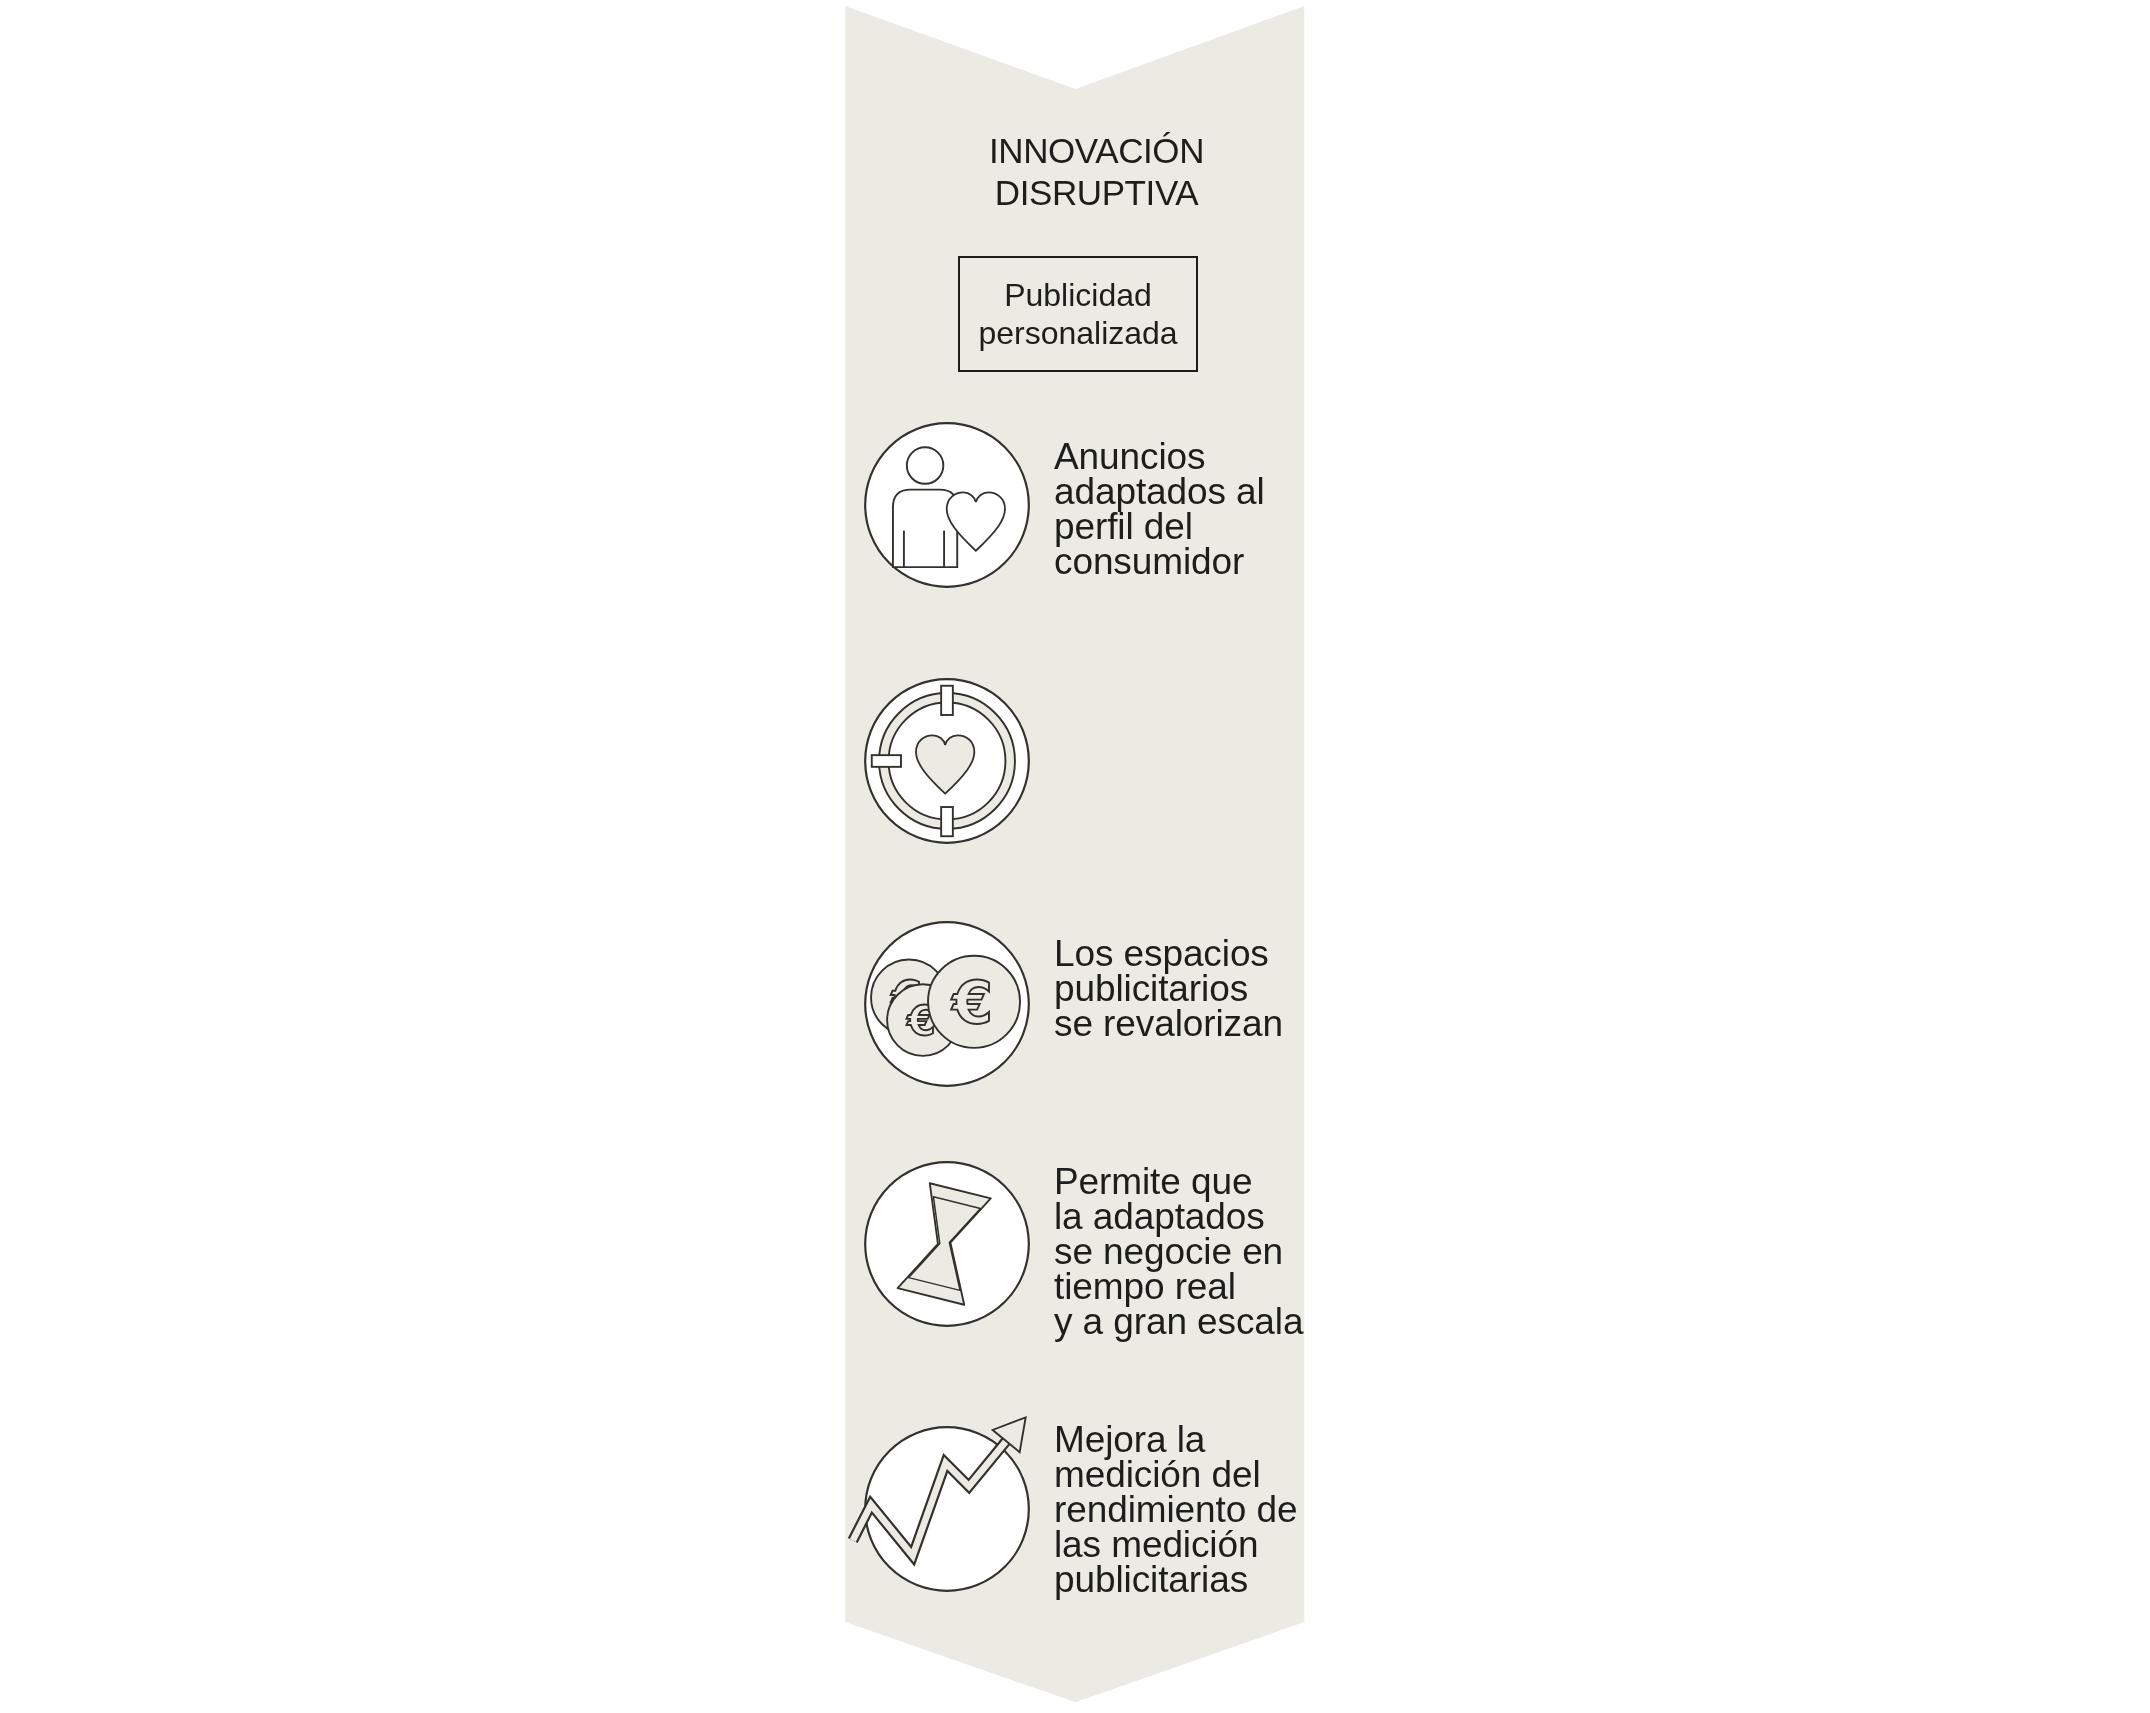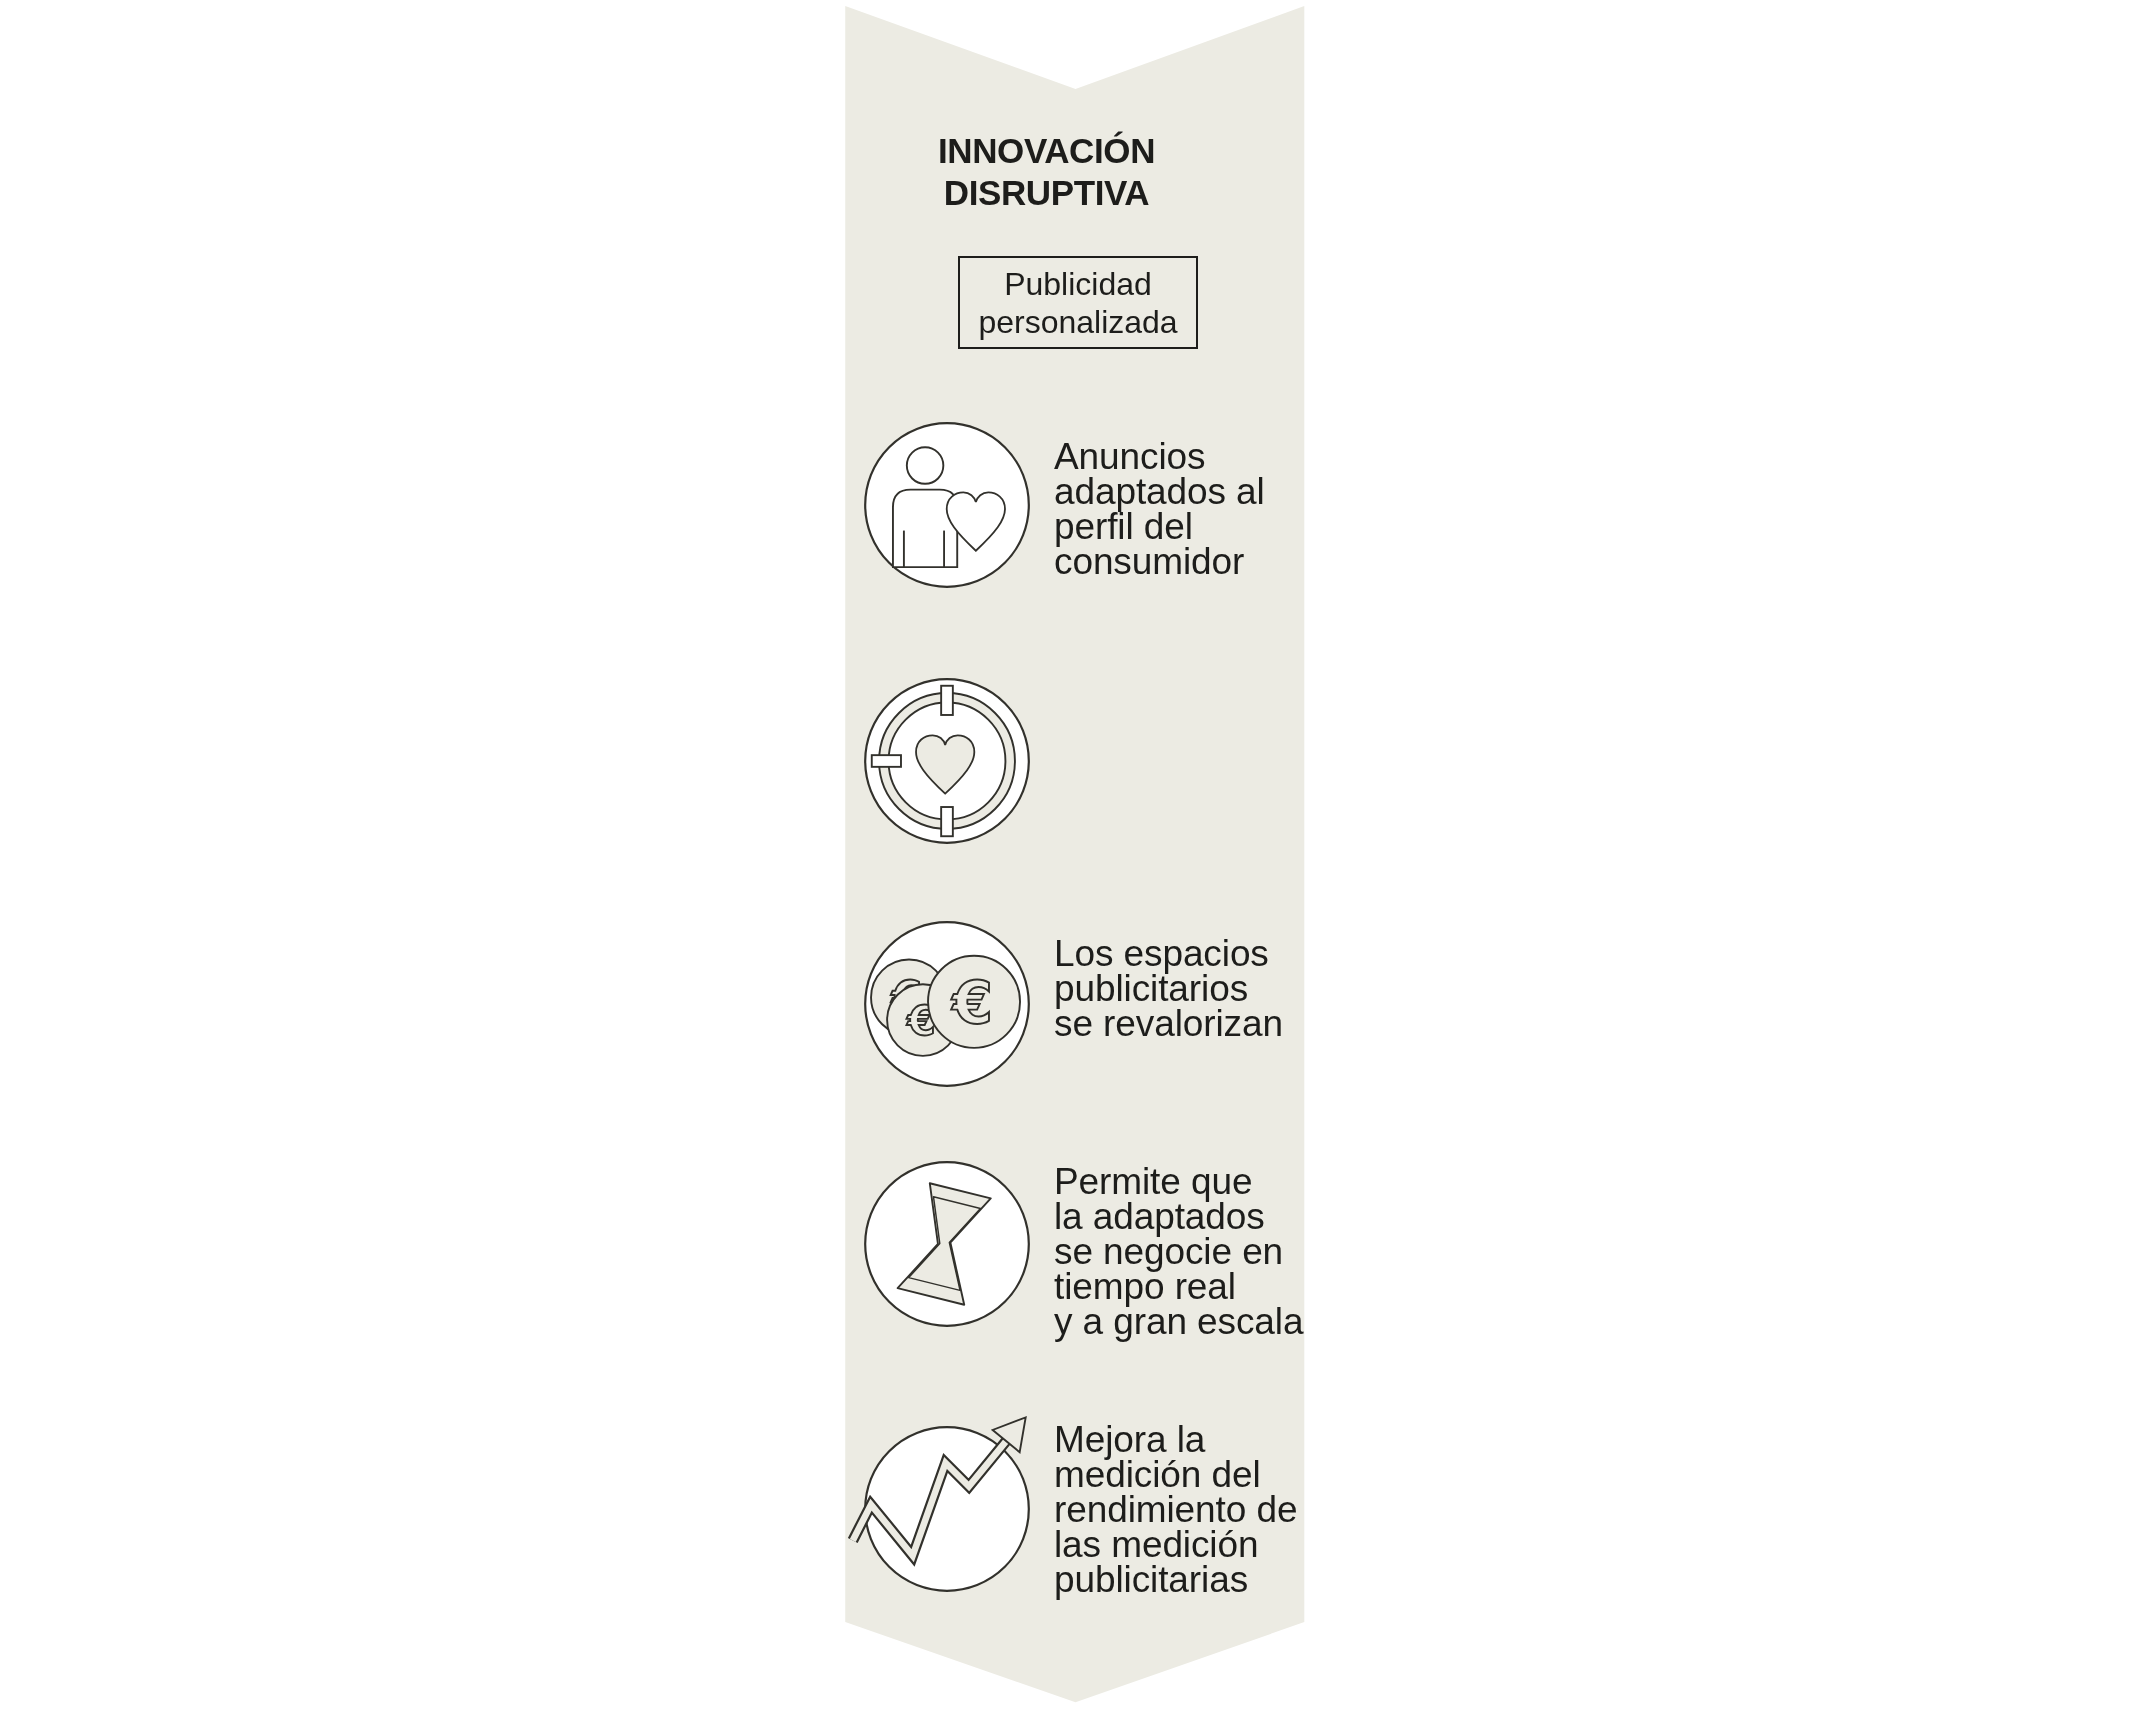--- a/index.html
+++ b/index.html
@@ -15,26 +15,26 @@
     position:relative;
     width:2151px;height:1714px;
     background:var(--c-background);
     font-family:"Liberation Sans", sans-serif;
     color:var(--c-ink);
     overflow:hidden;
   }
   .ribbon-svg{position:absolute;left:0;top:0;}
   .ribbon-shape{fill:var(--c-ribbon);}
   .page-title{
-    position:absolute;left:841px;top:130px;width:411px;
-    text-align:center;font-weight:bold;font-size:35px;line-height:42px;
+    position:absolute;left:891px;top:130px;width:411px;
+    text-align:center;font-weight:normal;font-size:35px;line-height:42px;
     letter-spacing:-0.4px;color:var(--c-ink);
   }
   .label-box{
-    position:absolute;left:958px;top:256px;width:240px;height:93px;
+    position:absolute;left:958px;top:256px;width:240px;height:116px;
     border:2.2px solid var(--c-ink);
     display:flex;flex-direction:column;justify-content:center;align-items:center;
     font-size:32px;line-height:38px;text-align:center;color:var(--c-ink);
   }
   .item-icon{position:absolute;left:863px;width:168px;height:168px;}
   .item-icon svg{overflow:visible;display:block;}
   .item-text{
     position:absolute;left:1054px;width:262px;
     font-size:37px;line-height:35px;letter-spacing:-0.1px;color:var(--c-ink);
   }

